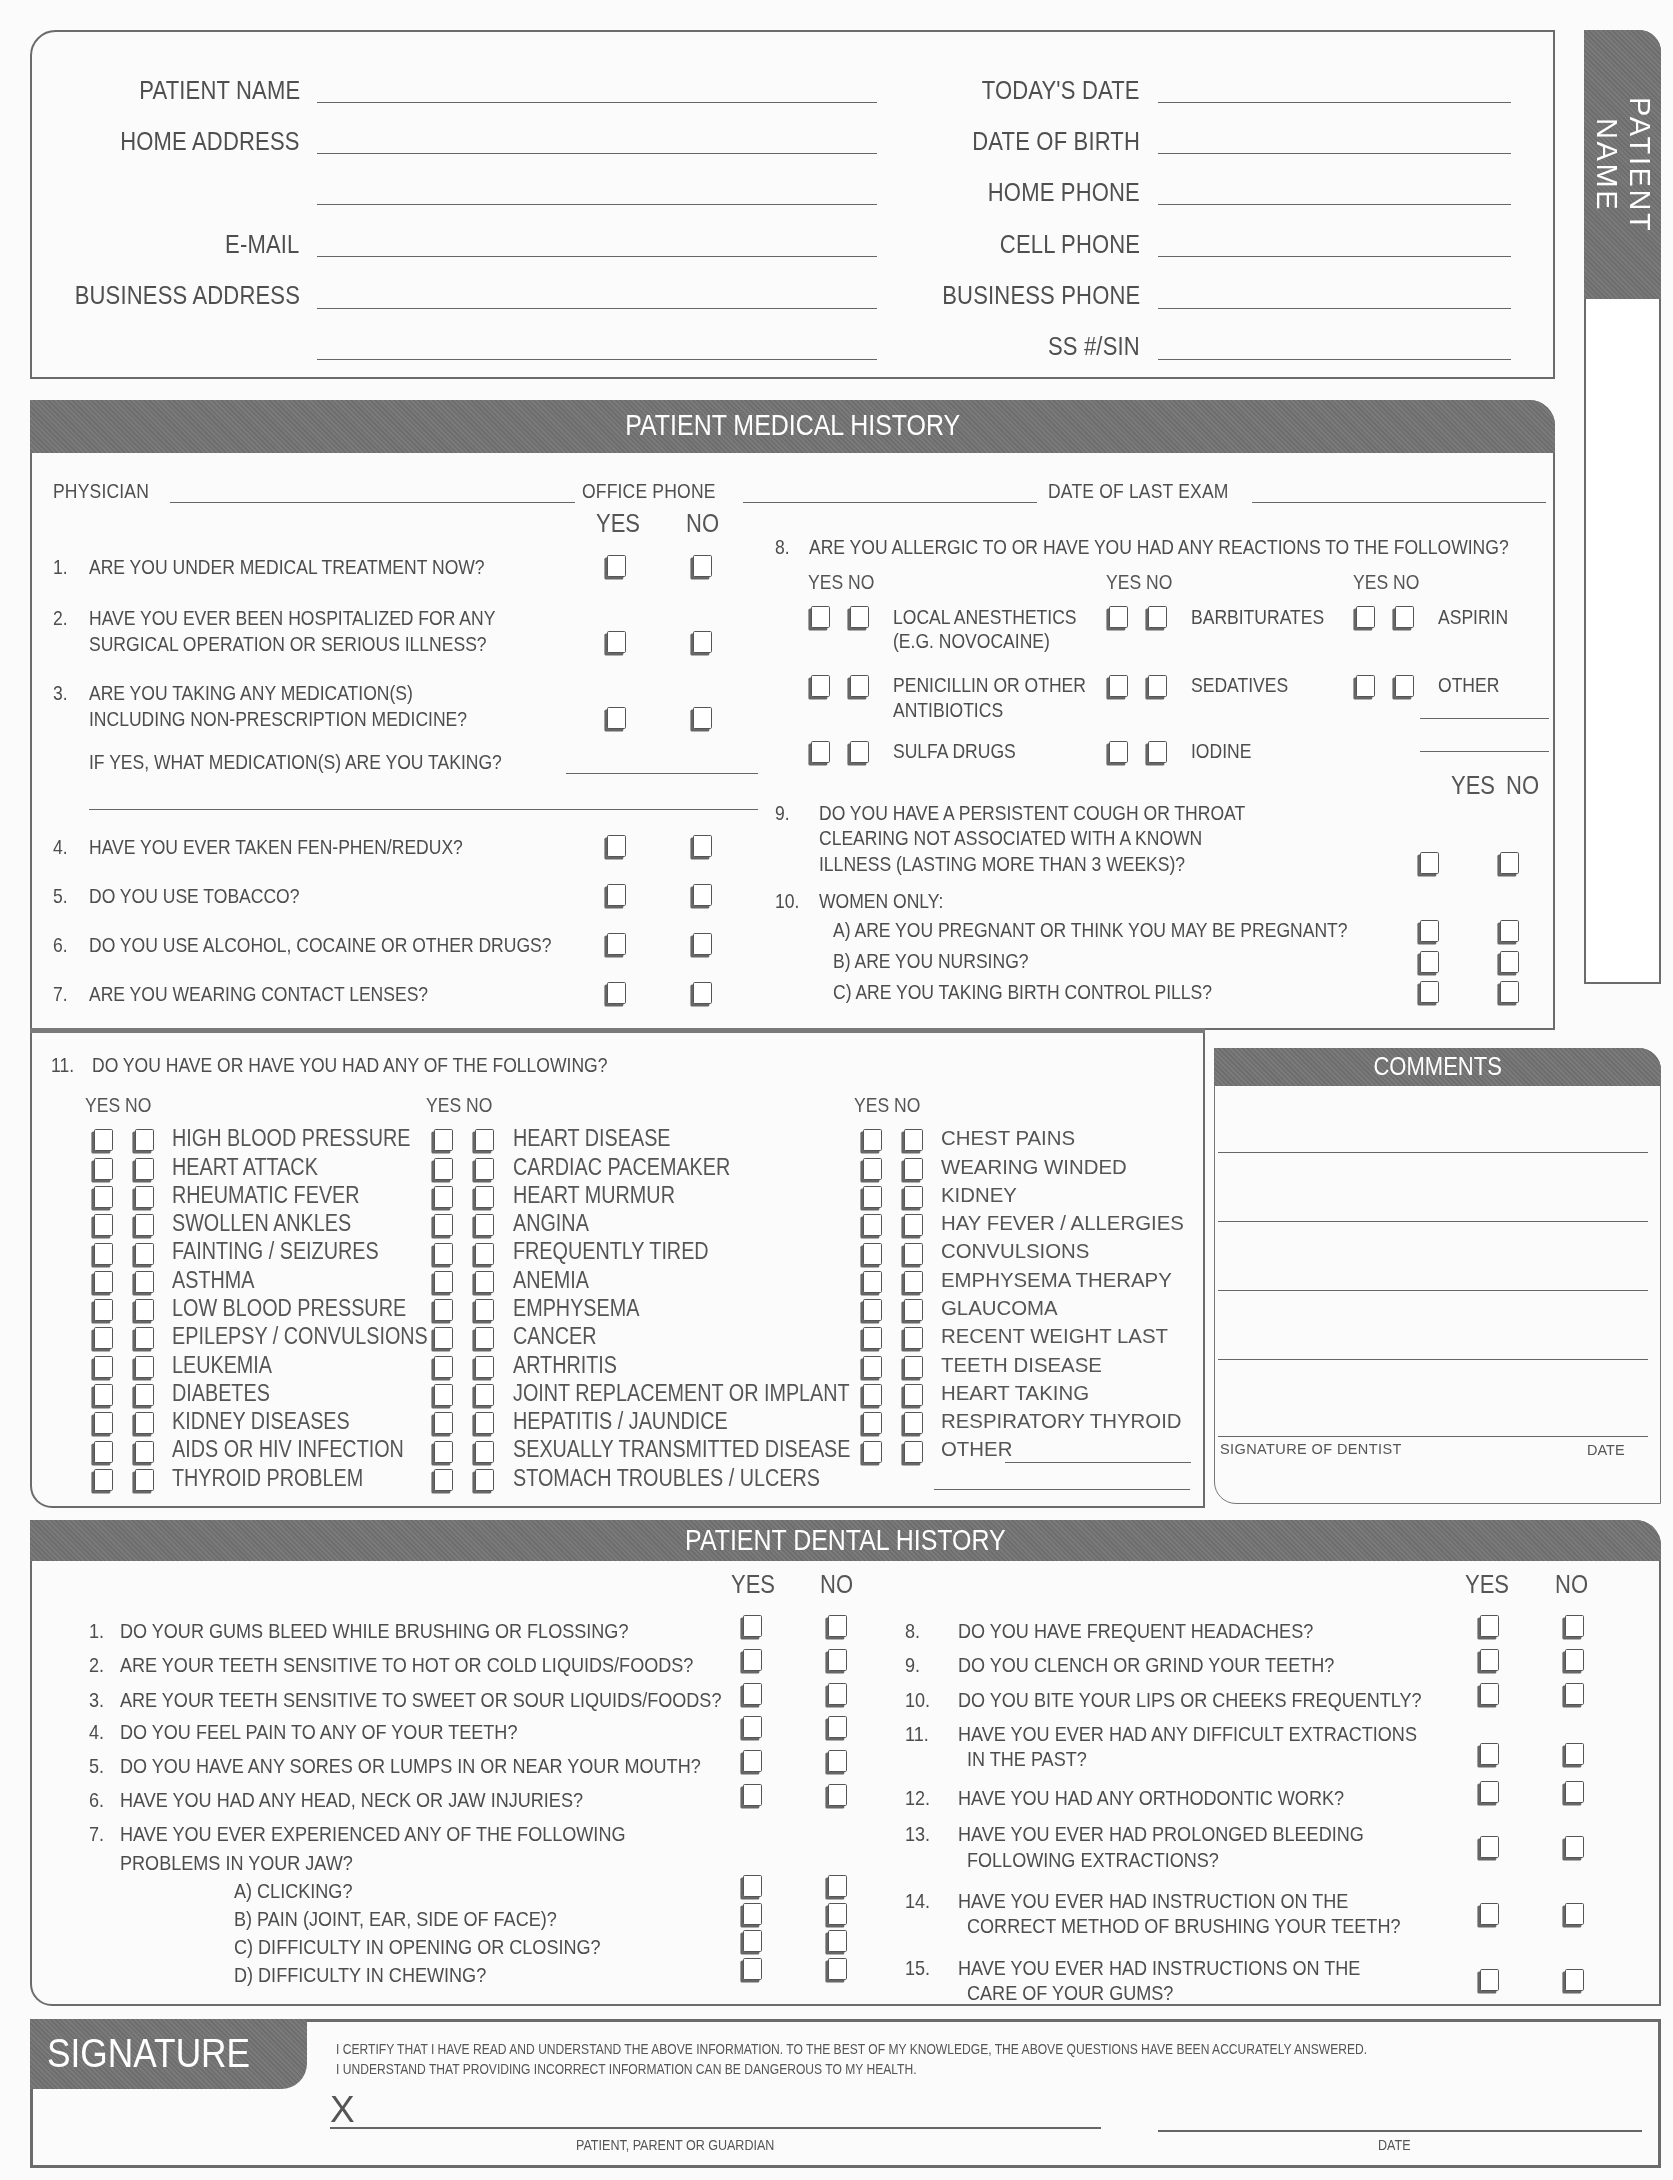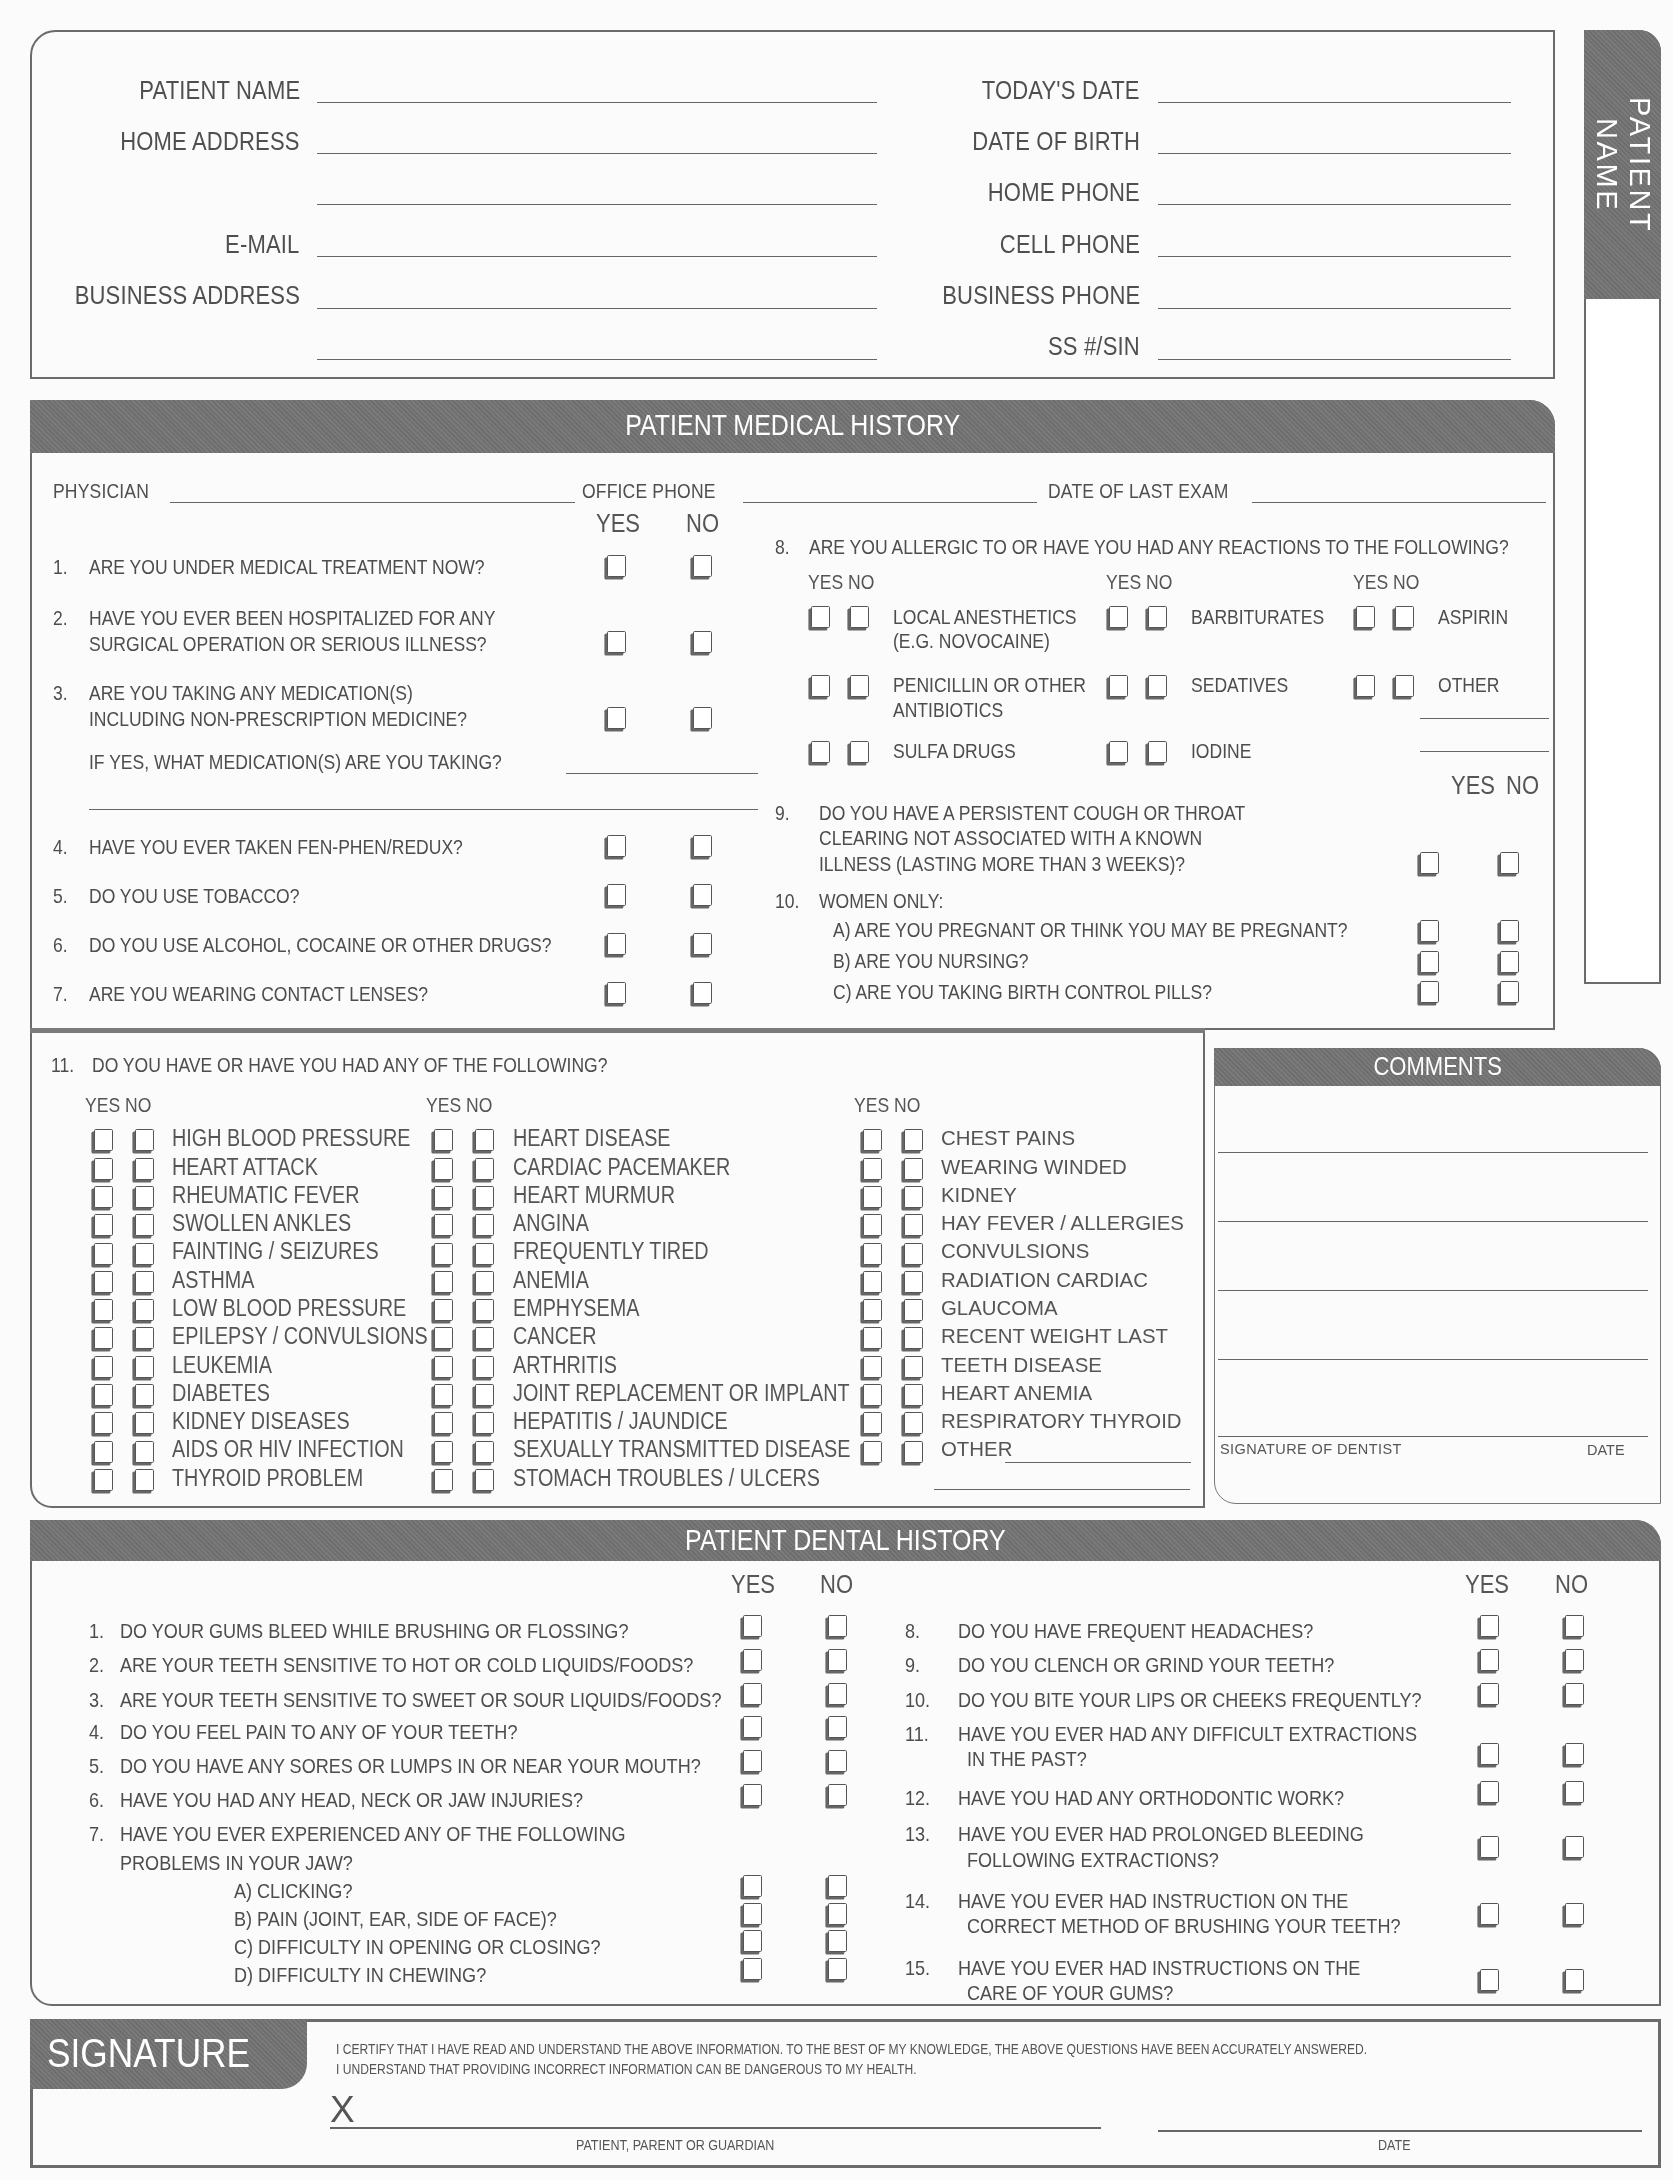--- a/index.html
+++ b/index.html
@@ -267,33 +267,33 @@
     <div class="cb" style="left:904px;top:1186px;"></div>
     <div class="abs cond" style="left:941px;top:1181px;font-size:20.4px;">KIDNEY</div>
     <div class="cb" style="left:863px;top:1214px;"></div>
     <div class="cb" style="left:904px;top:1214px;"></div>
     <div class="abs cond" style="left:941px;top:1209px;font-size:20.4px;">HAY FEVER / ALLERGIES</div>
     <div class="cb" style="left:863px;top:1243px;"></div>
     <div class="cb" style="left:904px;top:1243px;"></div>
     <div class="abs cond" style="left:941px;top:1237px;font-size:20.4px;">CONVULSIONS</div>
     <div class="cb" style="left:863px;top:1271px;"></div>
     <div class="cb" style="left:904px;top:1271px;"></div>
-    <div class="abs cond" style="left:941px;top:1266px;font-size:20.4px;">RADIATION CARDIAC</div>
+    <div class="abs cond" style="left:941px;top:1266px;font-size:20.4px;">EMPHYSEMA THERAPY</div>
     <div class="cb" style="left:863px;top:1299px;"></div>
     <div class="cb" style="left:904px;top:1299px;"></div>
     <div class="abs cond" style="left:941px;top:1294px;font-size:20.4px;">GLAUCOMA</div>
     <div class="cb" style="left:863px;top:1327px;"></div>
     <div class="cb" style="left:904px;top:1327px;"></div>
     <div class="abs cond" style="left:941px;top:1322px;font-size:20.4px;">RECENT WEIGHT LAST</div>
     <div class="cb" style="left:863px;top:1356px;"></div>
     <div class="cb" style="left:904px;top:1356px;"></div>
     <div class="abs cond" style="left:941px;top:1351px;font-size:20.4px;">TEETH DISEASE</div>
     <div class="cb" style="left:863px;top:1384px;"></div>
     <div class="cb" style="left:904px;top:1384px;"></div>
-    <div class="abs cond" style="left:941px;top:1379px;font-size:20.4px;">HEART ANEMIA</div>
+    <div class="abs cond" style="left:941px;top:1379px;font-size:20.4px;">HEART TAKING</div>
     <div class="cb" style="left:863px;top:1412px;"></div>
     <div class="cb" style="left:904px;top:1412px;"></div>
     <div class="abs cond" style="left:941px;top:1407px;font-size:20.4px;">RESPIRATORY THYROID</div>
     <div class="cb" style="left:863px;top:1441px;"></div>
     <div class="cb" style="left:904px;top:1441px;"></div>
     <div class="abs cond" style="left:941px;top:1435px;font-size:20.4px;">OTHER</div>
   </div>
 <div class="line" style="left:1005px;top:1462px;width:186px;"></div>
 <div class="line" style="left:934px;top:1489px;width:256px;"></div>
 

